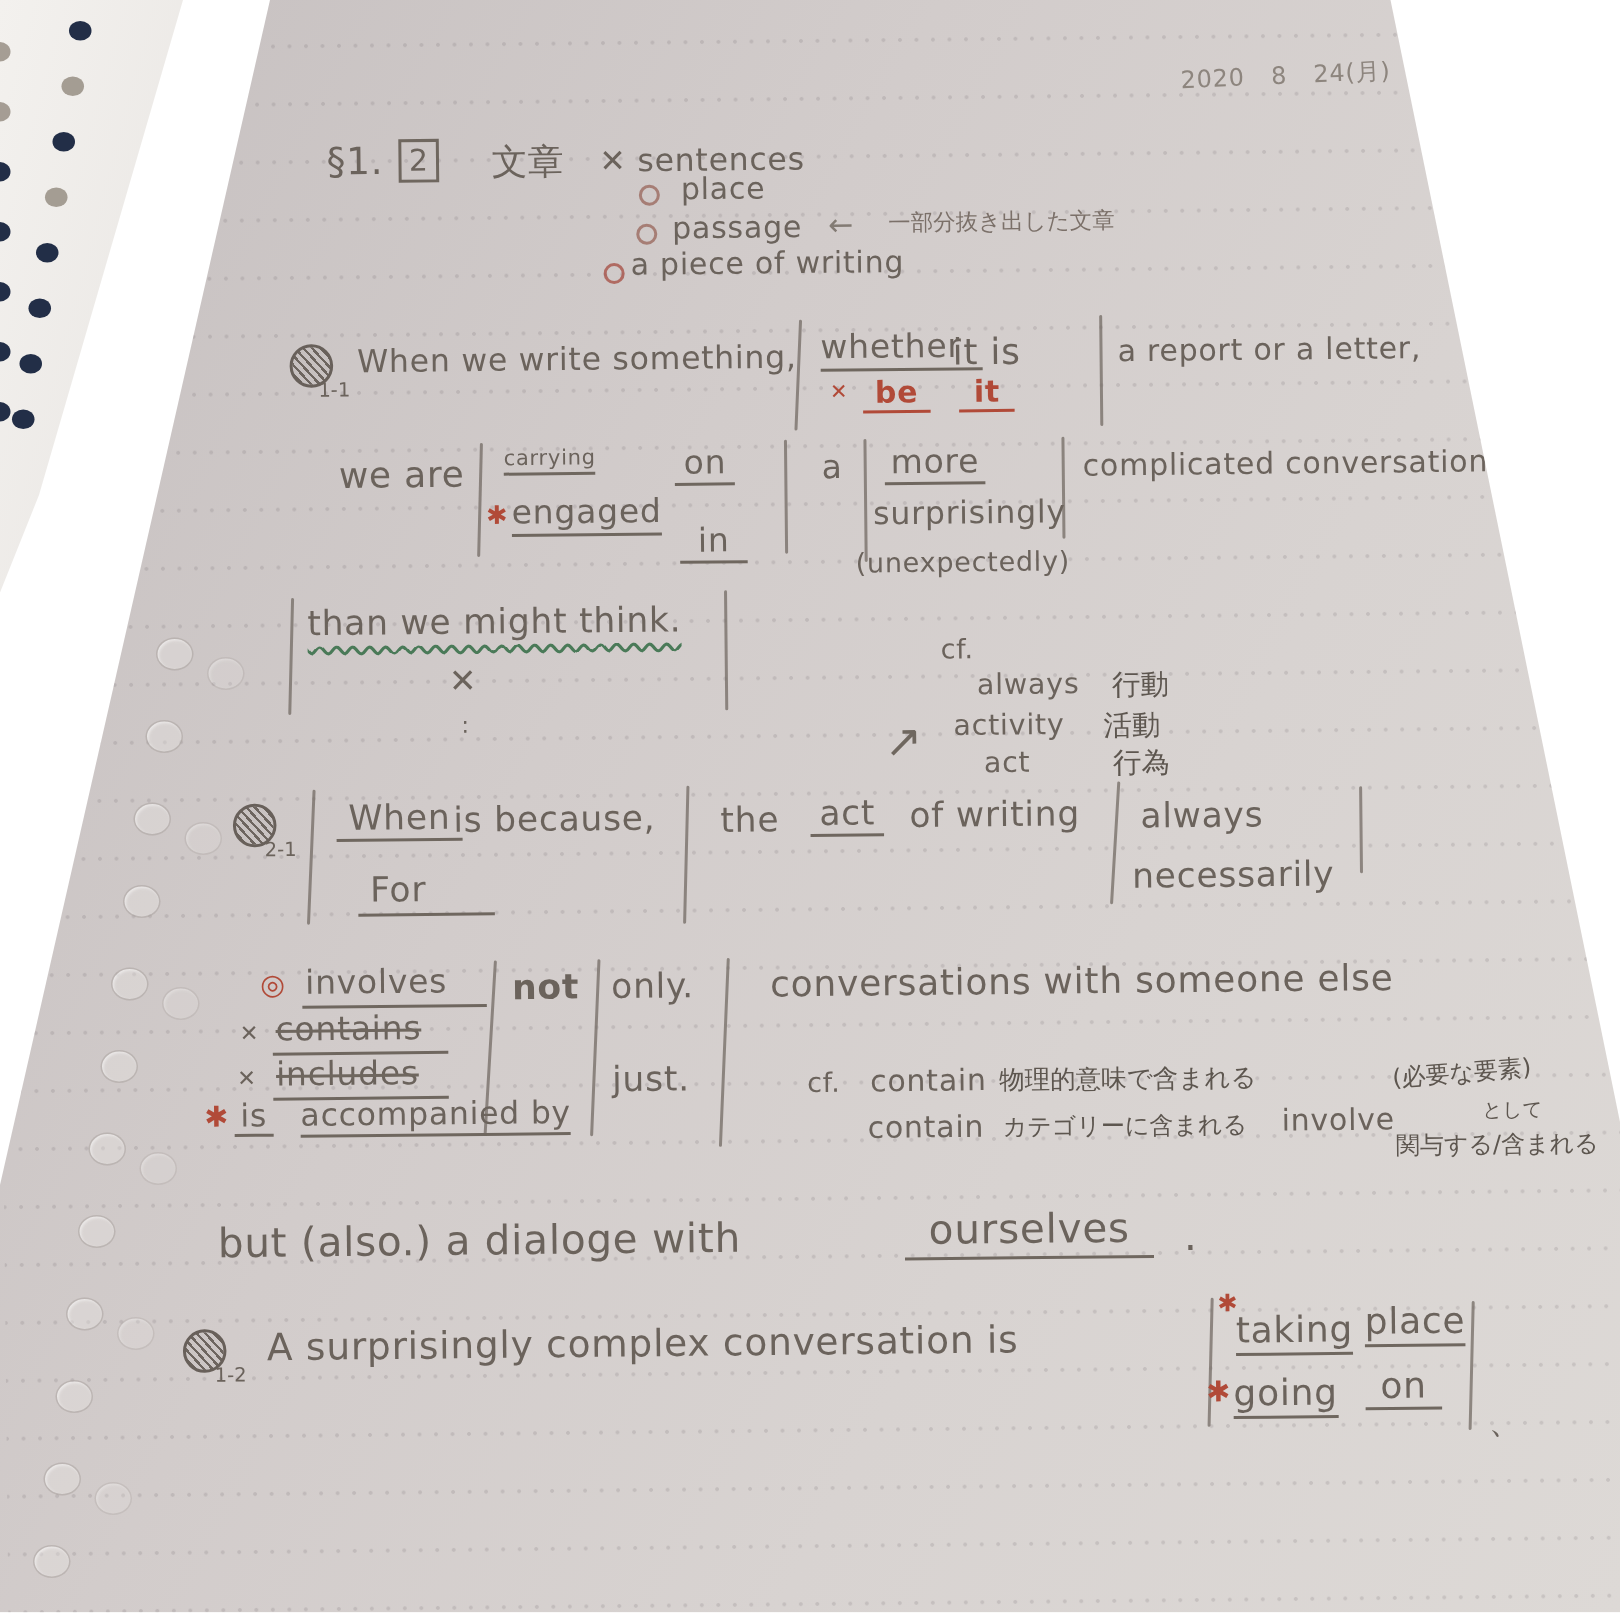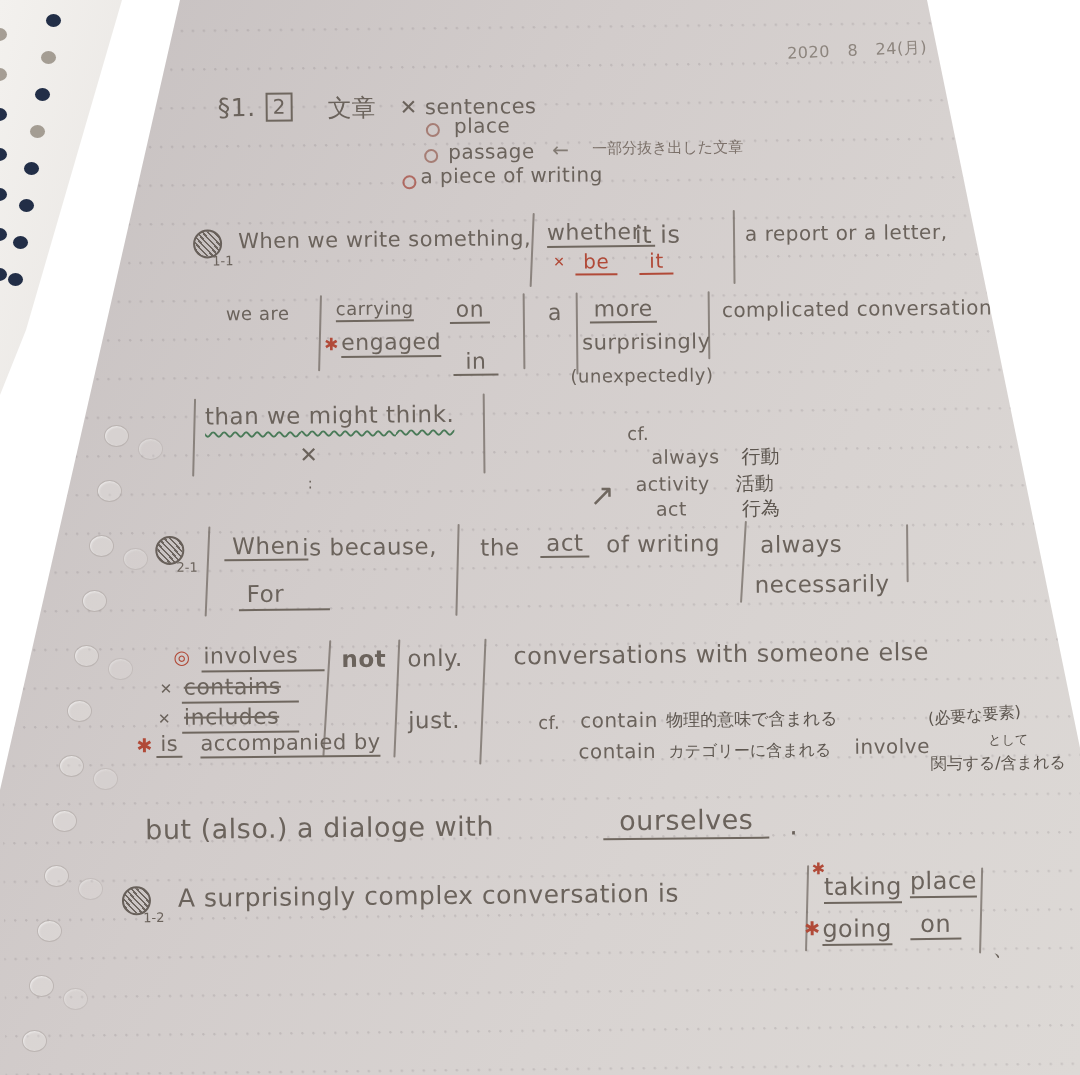--- a/index.html
+++ b/index.html
@@ -28,21 +28,21 @@
     background-image:radial-gradient(circle at 1.3px 1.3px, rgba(95,86,92,.55) 1px, rgba(95,86,92,0) 1.5px);
     background-size:11px 38.6px;background-position:10px 26px;
     opacity:.30;transform:rotate(-0.6deg);
   }
   #ink{position:absolute;inset:0;transform:rotate(-0.6deg);transform-origin:540px 520px;
        color:#6b635c;}
   .t{position:absolute;white-space:nowrap;letter-spacing:.5px;}
   .ja{letter-spacing:0;}
   .red{color:#b14a38;}
   .u{border-bottom:2px solid #6f675f;padding-bottom:1px;}
-  .ur{border-bottom:2px solid #b14a38;padding-bottom:1px;}
+  .ur{border-bottom:2px solid #b14a38;padding-bottom:1px;font-weight:bold;}
   .strike{text-decoration:line-through;text-decoration-thickness:2px;text-decoration-color:#6f675f;}
   .wavy{text-decoration:underline wavy #4a7a58 2px;text-underline-offset:7px;}
   .vbar{position:absolute;width:2px;background:#6f675f;opacity:.72;border-radius:2px;}
   .marker{position:absolute;width:25px;height:25px;border-radius:50%;
     border:2px solid #68605a;
     background:repeating-linear-gradient(48deg, rgba(104,96,90,.95) 0 1.6px, rgba(104,96,90,.06) 1.6px 4.2px);}
   .msub{position:absolute;font-size:13px;color:#6b635c;letter-spacing:0;}
   .boxnum{border:2px solid #6f675f;padding:0 5px 1px 5px;font-size:20px;}
   .bullet{position:absolute;width:10px;height:10px;border-radius:50%;border:2px solid #9b6a60;opacity:.8;}
   .impress{position:absolute;width:23px;height:20px;border-radius:50%;
@@ -106,23 +106,23 @@
     <span class="t" style="left:241px;top:226px;font-size:21px;">When we write something,</span>
     <div class="vbar" style="left:534px;top:213px;height:74px;transform:rotate(3deg);"></div>
     <span class="t u" style="left:550px;top:220px;font-size:22px;padding-right:14px;">whether</span>
     <span class="t" style="left:638px;top:222px;font-size:24px;">it is</span>
     <span class="t red" style="left:556px;top:254px;font-size:14px;">✕</span>
     <span class="t red ur" style="left:578px;top:250px;font-size:20px;padding:0 8px;">be</span>
     <span class="t red ur" style="left:642px;top:250px;font-size:20px;padding:0 10px;">it</span>
     <div class="vbar" style="left:736px;top:212px;height:74px;"></div>
     <span class="t" style="left:748px;top:224px;font-size:20px;">a report or a letter,</span>
 
-    <span class="t" style="left:228px;top:300px;font-size:18px;">we are</span>
+    <span class="t" style="left:228px;top:300px;font-size:24px;">we are</span>
     <div class="vbar" style="left:321px;top:293px;height:76px;transform:rotate(2deg);"></div>
-    <span class="t u" style="left:338px;top:296px;font-size:18px;">carrying</span>
+    <span class="t u" style="left:338px;top:296px;font-size:14px;">carrying</span>
     <span class="t u" style="left:452px;top:296px;font-size:22px;padding:0 6px;">on</span>
     <span class="t red" style="left:326px;top:332px;font-size:17px;">✱</span>
     <span class="t u" style="left:343px;top:328px;font-size:22px;">engaged</span>
     <span class="t u" style="left:455px;top:348px;font-size:22px;padding:0 12px;">in</span>
     <div class="vbar" style="left:525px;top:293px;height:76px;"></div>
     <span class="t" style="left:550px;top:300px;font-size:22px;">a</span>
     <div class="vbar" style="left:578px;top:293px;height:82px;"></div>
     <span class="t u" style="left:592px;top:297px;font-size:22px;padding:0 4px;">more</span>
     <span class="t" style="left:584px;top:331px;font-size:21px;">surprisingly</span>
     <span class="t" style="left:572px;top:366px;font-size:18px;">(unexpectedly)</span>

